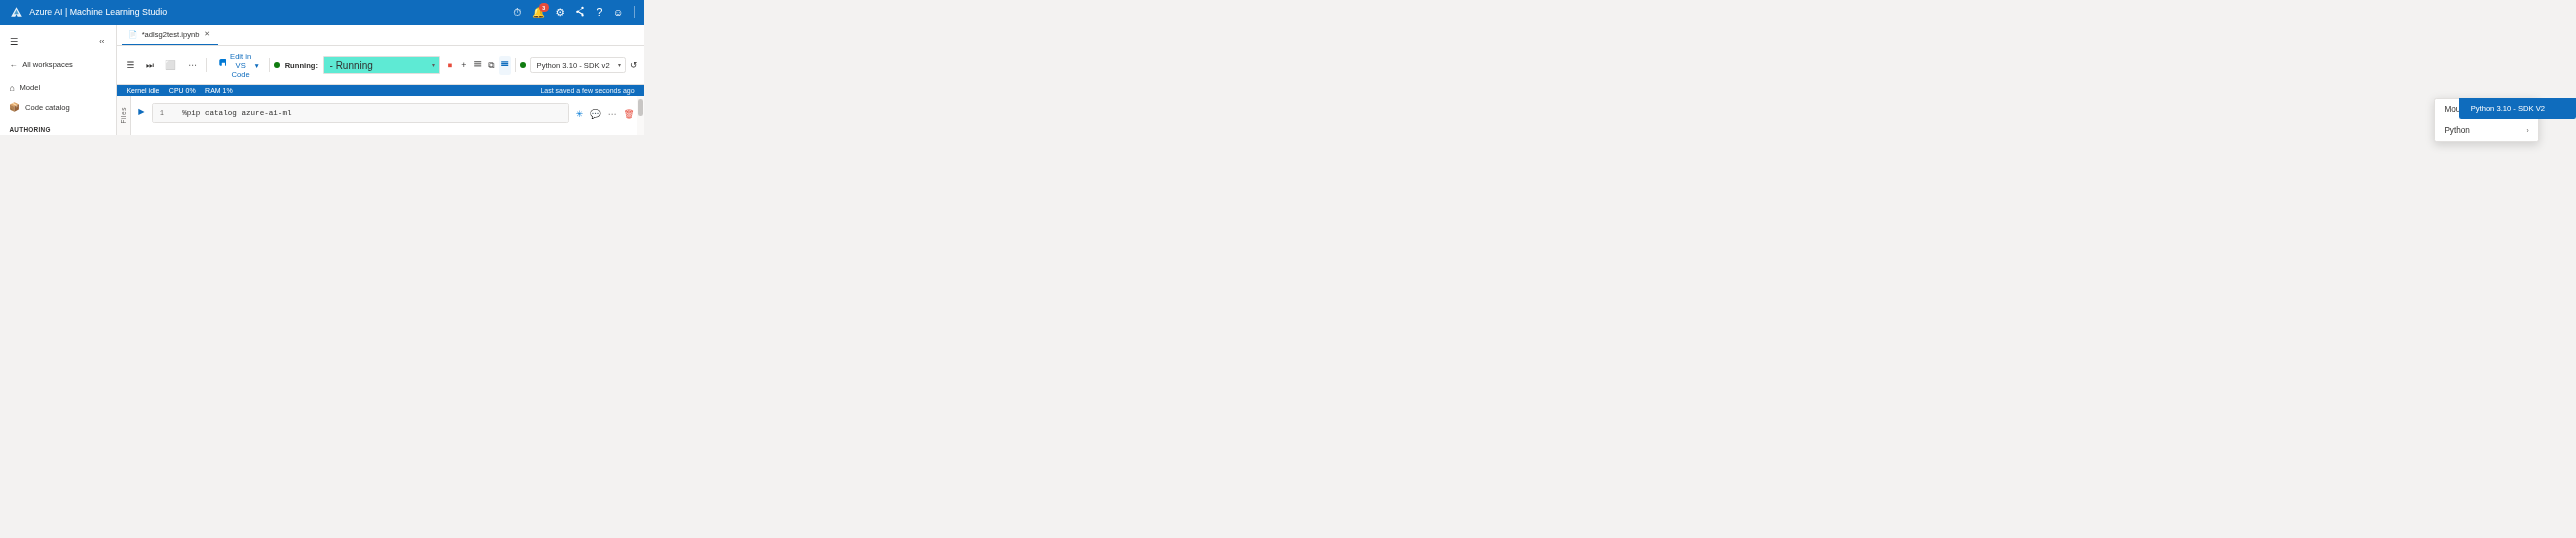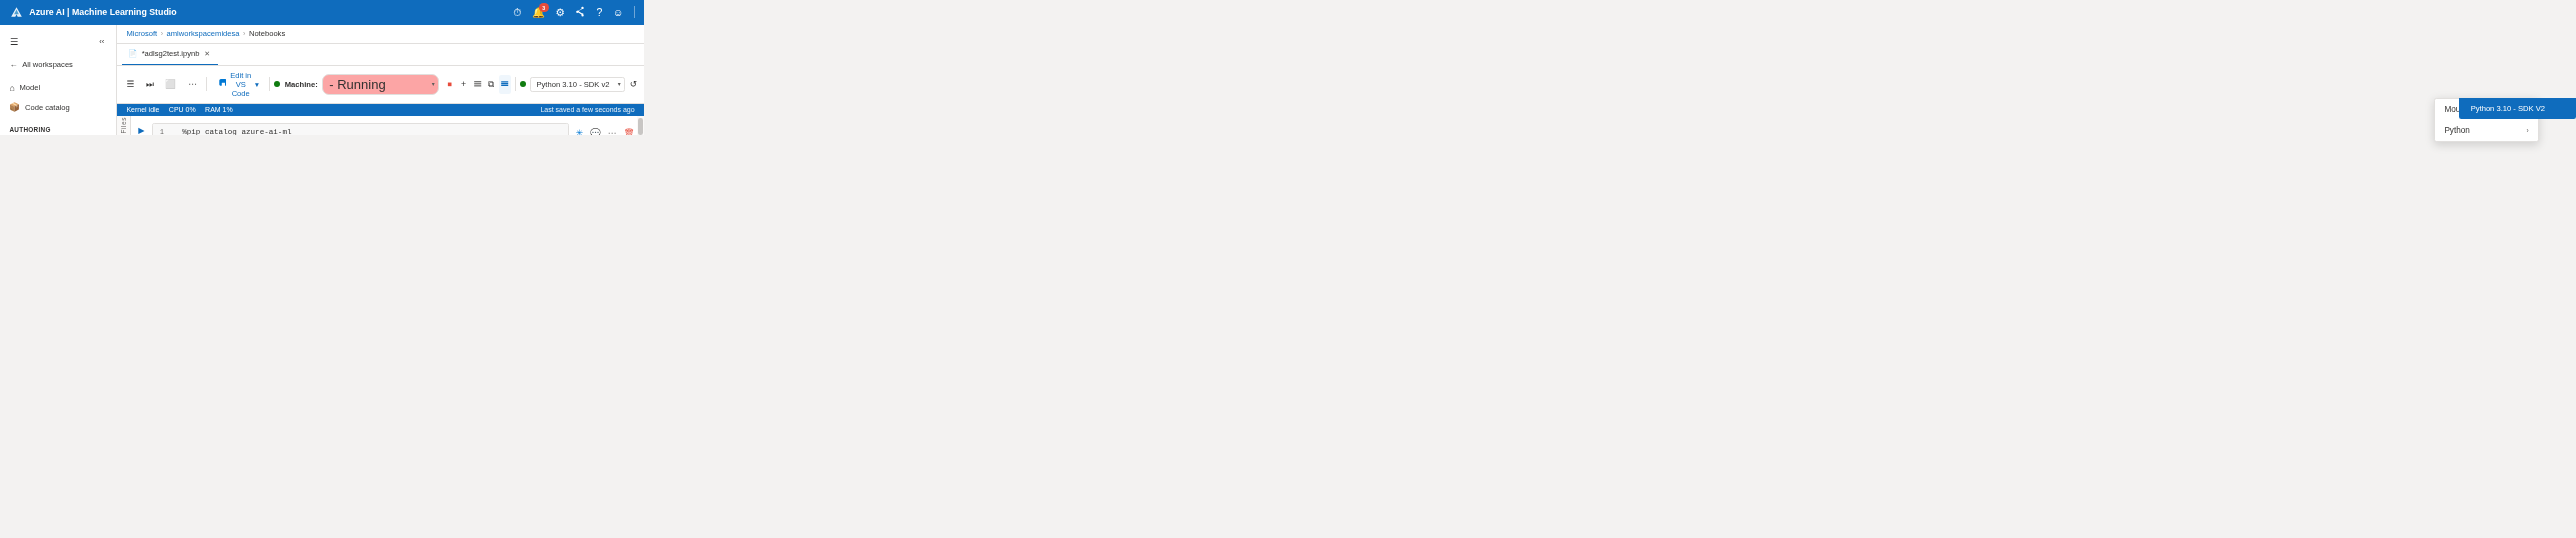--- a/index.html
+++ b/index.html
@@ -15,21 +15,21 @@
       color: white;
       justify-content: space-between;
     }
     .top-header-left {
       display: flex;
       align-items: center;
       gap: 5.9px;
     }
     .top-header-title {
       font-size: 8.8px;
-      font-weight: 700;
+      font-weight: 400;
       color: white;
     }
     .top-header-right {
       display: flex;
       align-items: center;
       gap: 10.5px;
       color: white;
     }
     .header-icon {
       font-size: 10.5px;
@@ -213,25 +213,25 @@
     .compute-section {
       display: flex;
       align-items: center;
       gap: 4.7px;
       font-size: 7.6px;
     }
     .compute-label { font-weight: 600; color: #323130; }
     .compute-dot { width: 5.9px; height: 5.9px; border-radius: 50%; background: #107c10; }
     .compute-select {
       border: 0.6px solid #e1dfdd;
-      border-radius: 7px;
+      border-radius: 1px;
       padding: 2.3px 14px 2.3px 5.9px;
-      font-size: 13px;
-      color: #323130;
-      background: #fca5a5;
+      font-size: 10px;
+      color: #323130;
+      background: #5eead4;
       min-width: 117px;
       appearance: none;
       cursor: pointer;
     }
     .compute-select-wrap {
       position: relative;
       display: flex;
       align-items: center;
     }
     .compute-chevron {
@@ -497,27 +497,20 @@
       <span>Notebooks</span>
     </div>
     <div class="sidebar-item">
       <span class="sidebar-item-icon">⚡</span>
       <span>Automated ML</span>
     </div>
   </div>
 
   <div class="content-area">
 
-    <div class="breadcrumb-bar">
-      <span class="breadcrumb-link">Microsoft</span>
-      <span class="breadcrumb-sep">›</span>
-      <span class="breadcrumb-link">amlworkspacemidesa</span>
-      <span class="breadcrumb-sep">›</span>
-      <span class="breadcrumb-current">Notebooks</span>
-    </div>
 
     <div class="tab-bar">
       <div class="tab">
         <span class="tab-icon">📄</span>
         <span>*adlsg2test.ipynb</span>
         <span class="tab-close">✕</span>
       </div>
     </div>
 
     <div class="toolbar">
@@ -539,21 +532,21 @@
           <svg width="9.4" height="9.4" viewBox="0 0 16 16" fill="#0078d4">
               <path d="M14.25.18l.9.2.73.26.59.3.45.32.34.34.25.34.16.33.1.3.04.26.02.2-.01.13V8.5l-.05.49-.01.16-.04.2-.09.28-.13.31-.2.32-.22.28-.3.28-.36.24-.46.2-.52.15-.57.06-.35-.03-.2-.05-.18-.08-.15-.1-.12-.11-.1-.12-.07-.12-.05-.12-.03-.11-.02-.1-.01-.09v-3.66l-.02-.08-.03-.08-.06-.08-.07-.06-.09-.05-.09-.04-.1-.02-.08-.01h-4.31l-.09.01-.1.03-.09.04-.09.05-.07.07-.07.07-.04.09-.04.1-.02.1-.01.1v3.66l-.01.09-.02.1-.03.11-.05.12-.07.12-.1.12-.12.11-.15.1-.18.08-.2.05-.35.03-.57-.06-.52-.15-.46-.2-.36-.24-.3-.28-.22-.28-.2-.32-.13-.31-.09-.28-.04-.2-.01-.16-.05-.49V2.72l.02-.2.04-.26.1-.3.16-.33.25-.34.34-.34.45-.32.59-.3.73-.26.9-.2z"></path>
             </svg>
         </span>
         <span>Edit in VS Code</span>
         <span>▾</span>
       </button>
       <div class="toolbar-divider"></div>
       <div class="compute-section">
         <span class="compute-dot"></span>
-        <span class="compute-label">Machine:</span>
+        <span class="compute-label">Running:</span>
         <div class="compute-select-wrap">
           <select class="compute-select">
             <option>- Running</option>
           </select>
           <span class="compute-chevron">▾</span>
         </div>
       </div>
       <div class="toolbar-spacer"></div>
       <button class="toolbar-icon-btn">
         <span style="color:#e74c3c;">⏹</span>

